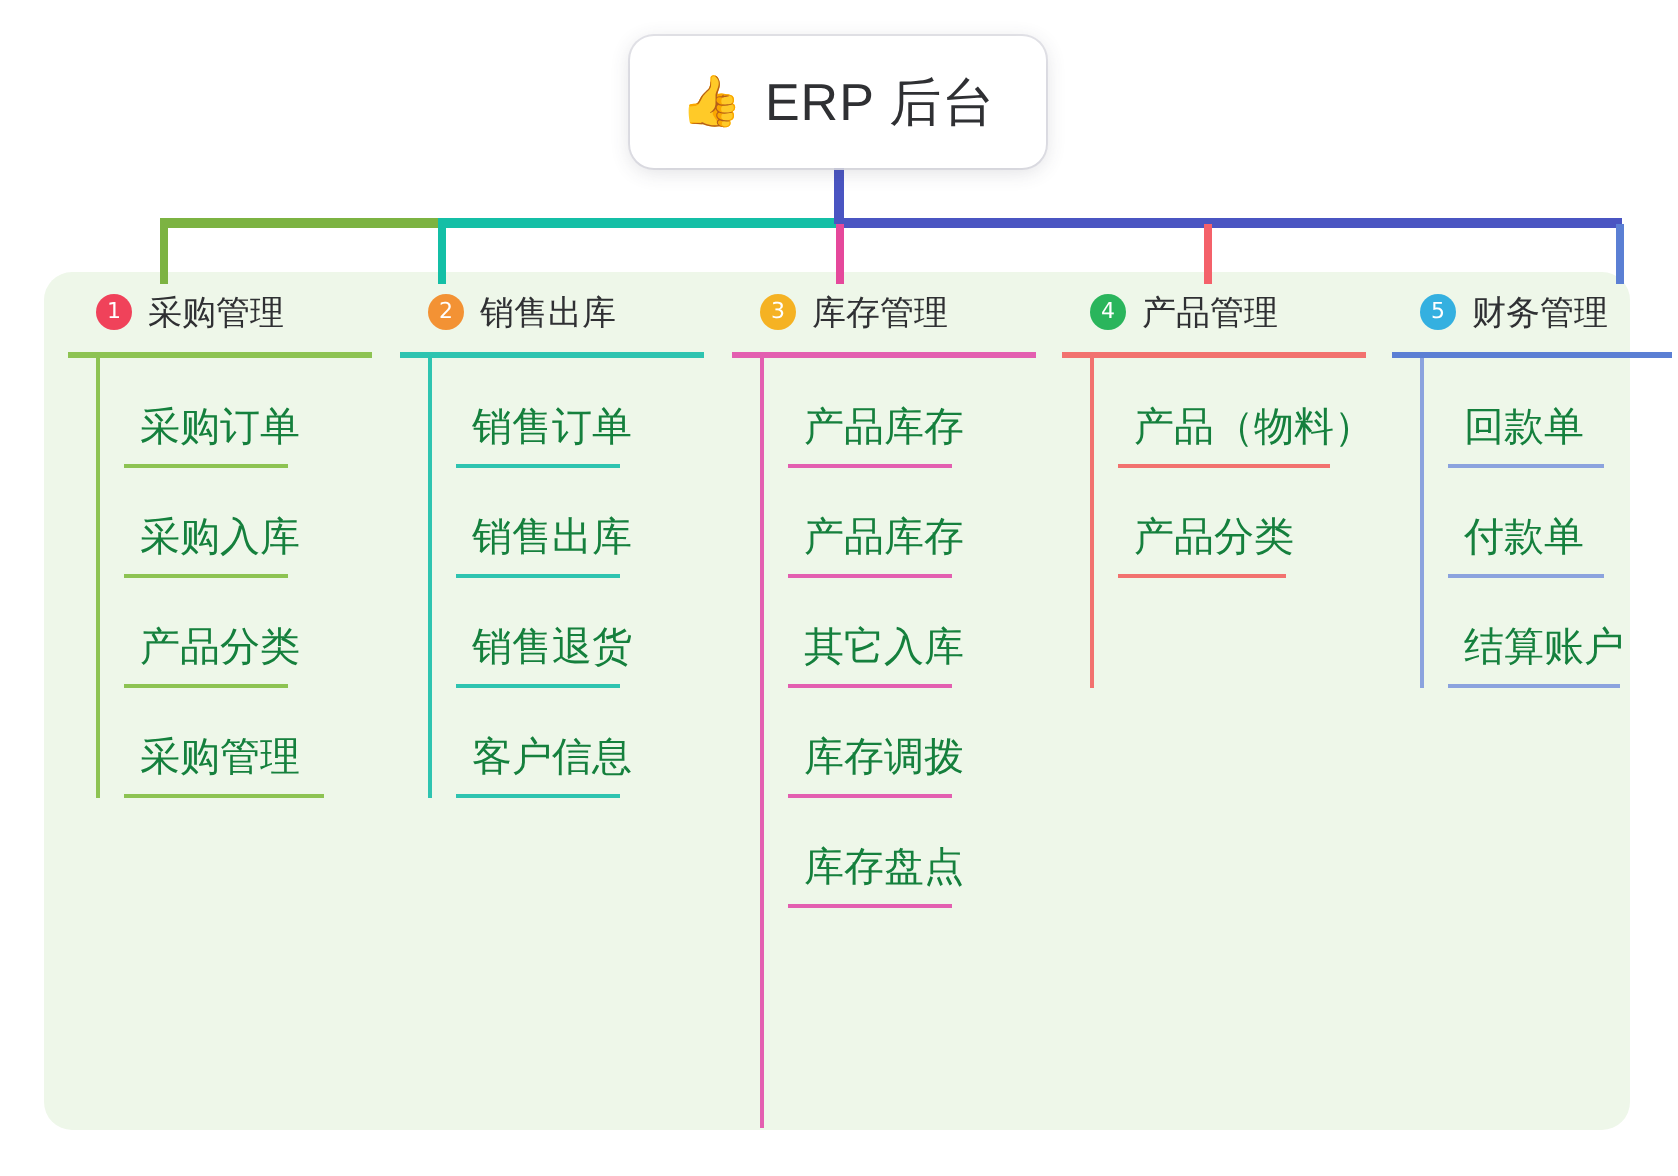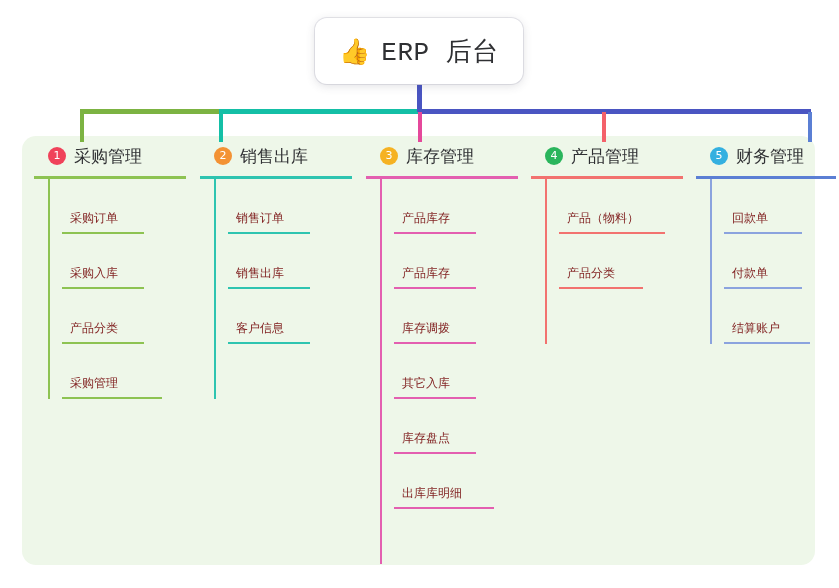--- a/index.html
+++ b/index.html
@@ -48,21 +48,20 @@
   .root-emoji {
     font-size: 25px;
     line-height: 1;
     color: #f2b73d;
   }
   .root-title {
     font-size: 26px;
     color: #2f3033;
     letter-spacing: 0.5px;
     white-space: nowrap;
-    font-family: Liberation Mono, monospace;
   }
 
   
   .trunk {
     position: absolute;
     left: 417px;
     top: 80px;
     width: 5px;
     height: 32px;
     background: #4a55c2;
@@ -145,22 +144,22 @@
     position: relative;
     height: 55px;
     box-sizing: border-box;
     padding-left: 20px;
     z-index: 2;
   }
   .leaf-label {
     position: absolute;
     left: 22px;
     bottom: 7px;
-    font-size: 12px;
-    color: #7f1d1d;
+    font-size: 20px;
+    color: #15803d;
     white-space: nowrap;
   }
   .leaf-rule {
     position: absolute;
     left: 14px;
     bottom: 0;
     height: 2px;
   }
 </style>
 </head>
@@ -227,20 +226,24 @@
           <div class="spine" style="background: rgb(46, 196, 176); height: 220px;"></div>
           <div class="leaf">
             <span class="leaf-label">销售订单</span>
             <div class="leaf-rule" style="background: rgb(46, 196, 176); width: 82px;"></div>
           </div>
           <div class="leaf">
             <span class="leaf-label">销售出库</span>
             <div class="leaf-rule" style="background: rgb(46, 196, 176); width: 82px;"></div>
           </div>
           <div class="leaf">
+            <span class="leaf-label">销售退货</span>
+            <div class="leaf-rule" style="background: rgb(46, 196, 176); width: 82px;"></div>
+          </div>
+          <div class="leaf">
             <span class="leaf-label">客户信息</span>
             <div class="leaf-rule" style="background: rgb(46, 196, 176); width: 82px;"></div>
           </div>
         </div>
       </div>
       <div class="column" style="left: 366px; width: 152px;">
         <div class="col-head">
           <span class="badge" style="background: rgb(245, 178, 35);">3</span>
           <span class="col-title">库存管理</span>
         </div>
@@ -249,34 +252,30 @@
           <div class="spine" style="background: rgb(227, 95, 176); height: 385px;"></div>
           <div class="leaf">
             <span class="leaf-label">产品库存</span>
             <div class="leaf-rule" style="background: rgb(227, 95, 176); width: 82px;"></div>
           </div>
           <div class="leaf">
             <span class="leaf-label">产品库存</span>
             <div class="leaf-rule" style="background: rgb(227, 95, 176); width: 82px;"></div>
           </div>
           <div class="leaf">
+            <span class="leaf-label">其它入库</span>
+            <div class="leaf-rule" style="background: rgb(227, 95, 176); width: 82px;"></div>
+          </div>
+          <div class="leaf">
             <span class="leaf-label">库存调拨</span>
             <div class="leaf-rule" style="background: rgb(227, 95, 176); width: 82px;"></div>
           </div>
           <div class="leaf">
-            <span class="leaf-label">其它入库</span>
-            <div class="leaf-rule" style="background: rgb(227, 95, 176); width: 82px;"></div>
-          </div>
-          <div class="leaf">
             <span class="leaf-label">库存盘点</span>
             <div class="leaf-rule" style="background: rgb(227, 95, 176); width: 82px;"></div>
-          </div>
-          <div class="leaf">
-            <span class="leaf-label">出库库明细</span>
-            <div class="leaf-rule" style="background: rgb(227, 95, 176); width: 100px;"></div>
           </div>
         </div>
       </div>
       <div class="column" style="left: 531px; width: 152px;">
         <div class="col-head">
           <span class="badge" style="background: rgb(42, 181, 92);">4</span>
           <span class="col-title">产品管理</span>
         </div>
         <div class="col-rule" style="background: rgb(242, 114, 111); width: 152px;"></div>
         <div class="items">

